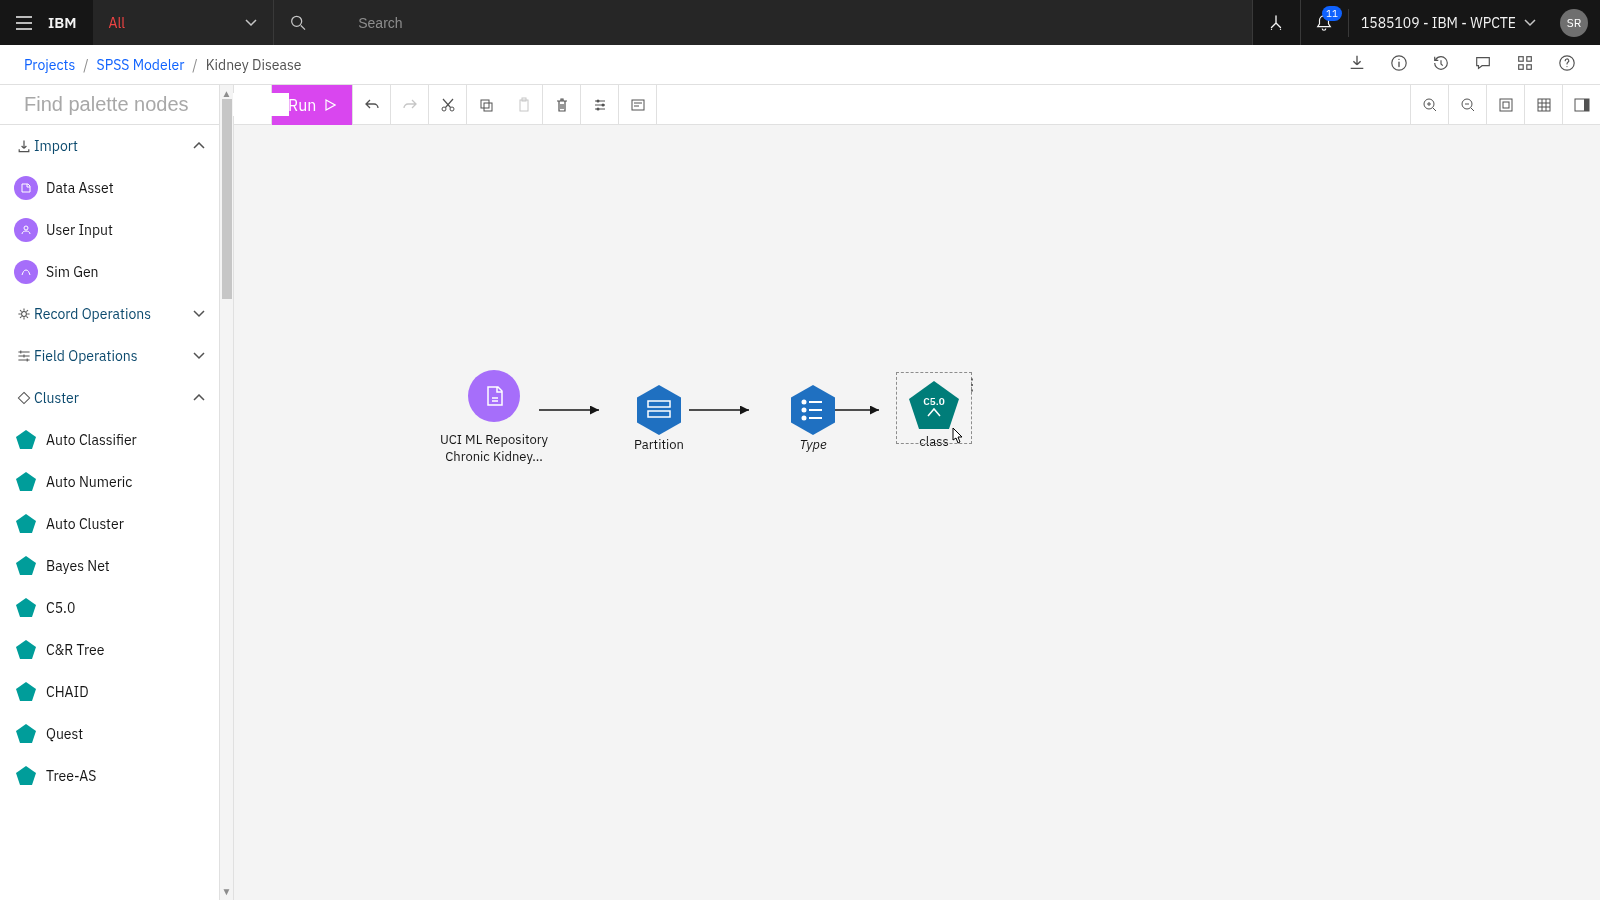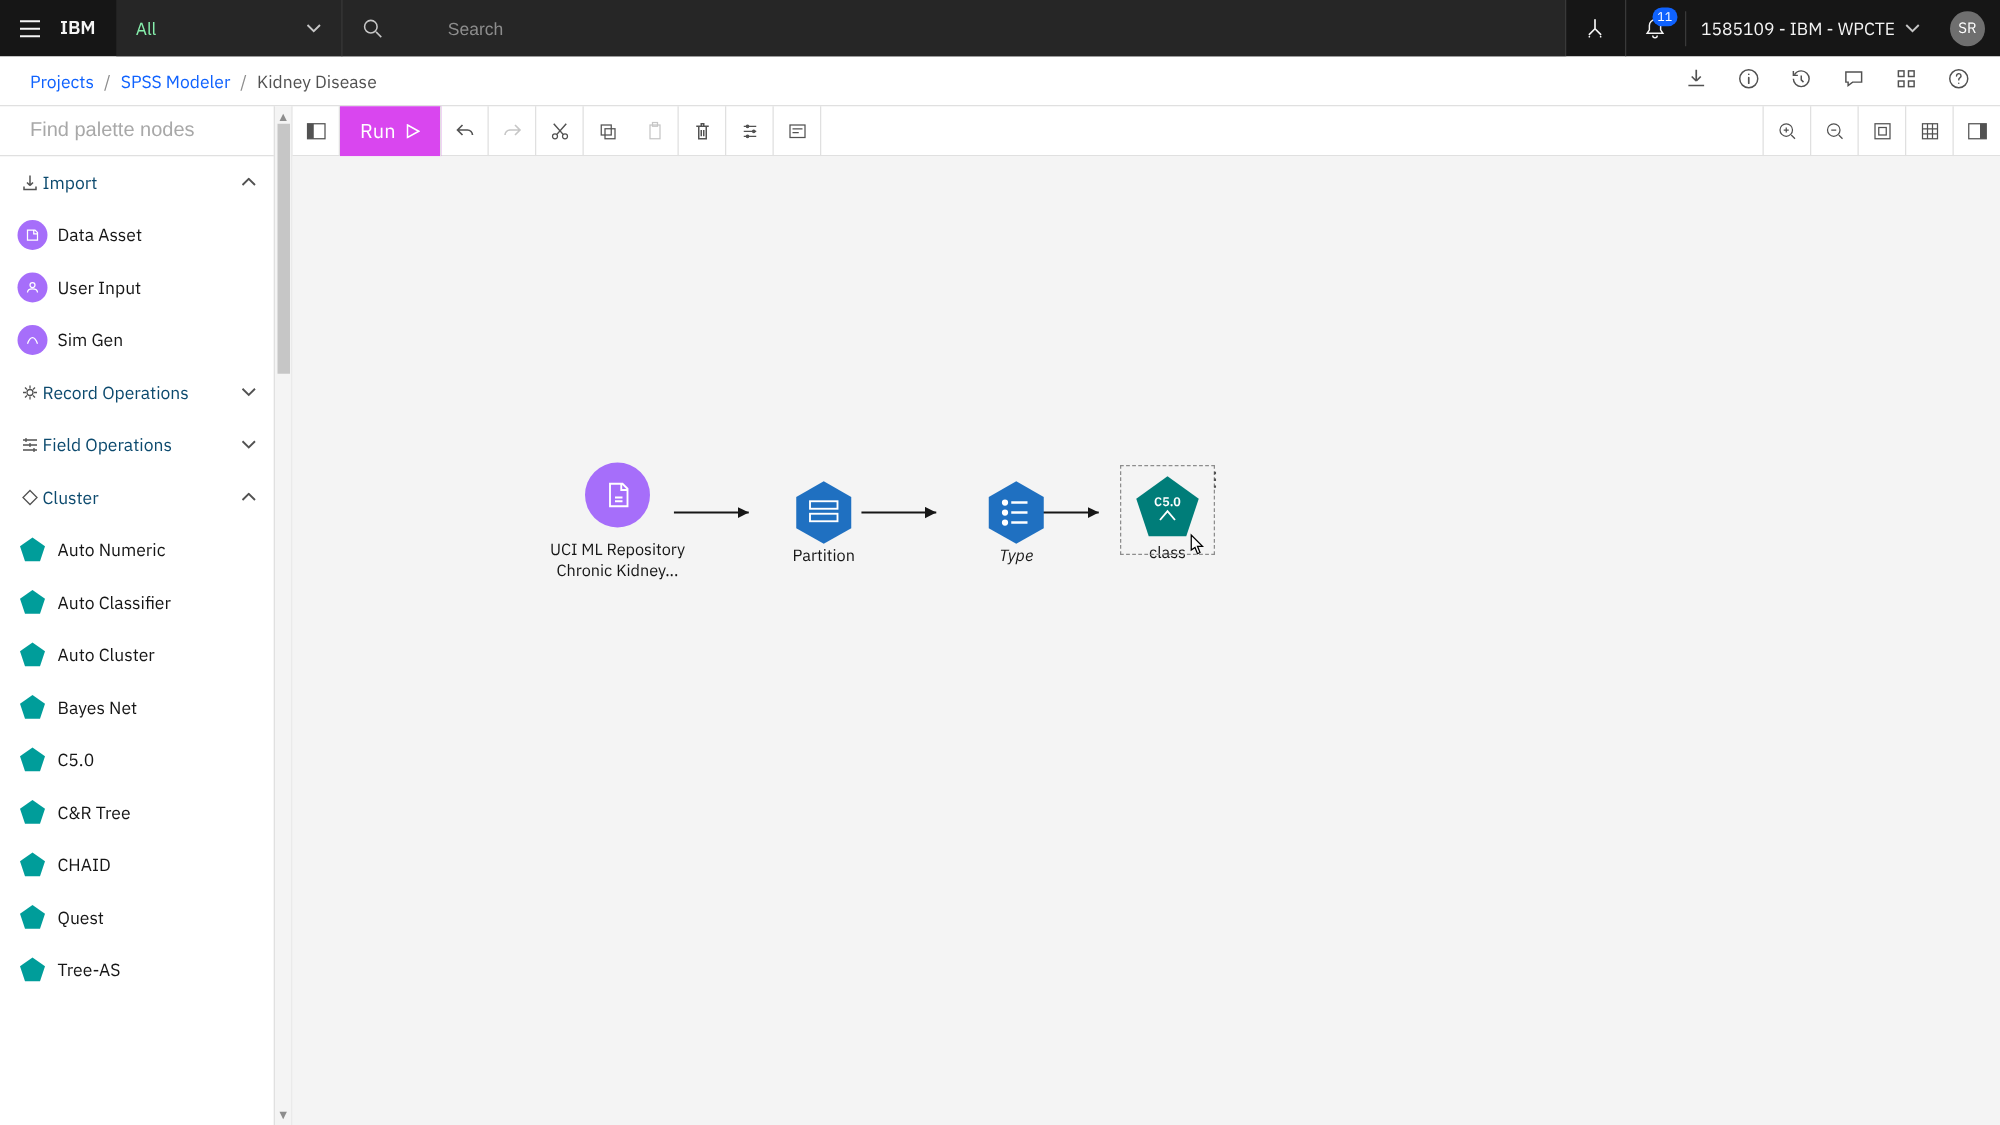--- a/index.html
+++ b/index.html
@@ -2,21 +2,21 @@
 <html><head>
 <meta charset="utf-8">
 <style>
 * { box-sizing: border-box; margin: 0; padding: 0; }
 body { font-family: "IBM Plex Sans", Arial, sans-serif; font-size: 14px; color: #161616; background: #fff; overflow: hidden; }
 
 
 .top-header { height: 45px; background: #161616; display: flex; align-items: center; color: #f4f4f4; }
 .hamburger { width: 48px; display: flex; align-items: center; justify-content: center; cursor: pointer; }
 .brand { font-weight: 600; font-size: 15px; padding: 0 16px 0 0; }
-.filter-dropdown { background: #262626; height: 45px; width: 180px; display: flex; align-items: center; justify-content: space-between; padding: 0 16px; cursor: pointer; color: #86efac; }
+.filter-dropdown { background: #262626; height: 45px; width: 180px; display: flex; align-items: center; justify-content: space-between; padding: 0 16px; cursor: pointer; color: #ef4444; }
 .search-box { flex: 1; background: #262626; height: 45px; display: flex; align-items: center; padding: 0 16px; border-left: 1px solid #393939; gap: 40px; }
 .search-box input { background: transparent; border: none; color: #c6c6c6; font-size: 14px; margin-left: 12px; outline: none; width: 100%; }
 .search-box input::placeholder { color: #8d8d8d; }
 .hdr-right { display: flex; align-items: center; height: 45px; }
 .hdr-btn { width: 48px; height: 45px; display: flex; align-items: center; justify-content: center; cursor: pointer; border-left: 1px solid #393939; position: relative; }
 .notif-badge { position: absolute; top: 6px; right: 6px; background: #0f62fe; color: #fff; font-size: 10px; border-radius: 8px; padding: 1px 4px; min-width: 16px; text-align: center; }
 .account-box { display: flex; align-items: center; padding: 0 12px; height: 28px; border-left: 1px solid #393939; cursor: pointer; gap: 8px; }
 .avatar { width: 28px; height: 28px; border-radius: 50%; background: #6f6f6f; color: #fff; display: flex; align-items: center; justify-content: center; font-size: 12px; margin: 0 12px; }
 
 
@@ -25,21 +25,21 @@
 .breadcrumbs a { color: #0f62fe; text-decoration: none; }
 .breadcrumbs .sep { color: #8d8d8d; margin: 0 8px; }
 .breadcrumbs .current { color: #525252; }
 .sub-actions { display: flex; gap: 24px; }
 .sub-actions .icn { cursor: pointer; color: #525252; }
 
 
 .body { display: flex; height: calc(100vh - 85px); }
 .palette { width: 234px; border-right: 1px solid #e0e0e0; display: flex; flex-direction: column; position: relative; }
 .palette-search { height: 40px; display: flex; align-items: center; padding: 0 12px; border-bottom: 1px solid #e0e0e0; gap: 12px; }
-.palette-search input { border: none; outline: none; font-size: 16px; flex: 1; }
+.palette-search input { border: none; outline: none; font-size: 20px; flex: 1; }
 .palette-search input::placeholder { color: #a8a8a8; }
 .palette-scroll { flex: 1; overflow-y: auto; position: relative; }
 .palette-section-hdr { height: 42px; display: flex; align-items: center; padding: 0 14px; gap: 0; cursor: pointer; color: #0c4a6e; }
 .palette-section-hdr .sec-title { flex: 1; }
 .palette-item { height: 42px; display: flex; align-items: center; padding: 0 14px; gap: 8px; cursor: pointer; }
 .pi-badge { width: 24px; height: 24px; border-radius: 50%; display: flex; align-items: center; justify-content: center; color: #fff; flex-shrink: 0; }
 .pi-badge.purple { background: #a66efa; }
 .pi-pentagon { width: 24px; height: 24px; position: relative; flex-shrink: 0; }
 .pi-pentagon svg { width: 24px; height: 24px; }
 .sec-icon { width: 20px; display: flex; align-items: center; justify-content: center; color: #525252; }
@@ -243,27 +243,27 @@
           </span>
         <span class="sec-title">Cluster</span>
         <svg class="chev" width="12" height="8" viewBox="0 0 12 8">
             <path d="M1 6l5-5 5 5" stroke="#525252" stroke-width="1.5" fill="none"></path>
           </svg>
       </div>
       <div class="palette-item">
         <span class="pi-pentagon"><svg viewBox="0 0 24 24">
               <path d="M12 2l10 7-4 12H6L2 9z" fill="#009d9a"></path>
             </svg></span>
+        <span>Auto Classifier</span>
+      </div>
+      <div class="palette-item">
+        <span class="pi-pentagon"><svg viewBox="0 0 24 24">
+              <path d="M12 2l10 7-4 12H6L2 9z" fill="#009d9a"></path>
+            </svg></span>
         <span>Auto Numeric</span>
-      </div>
-      <div class="palette-item">
-        <span class="pi-pentagon"><svg viewBox="0 0 24 24">
-              <path d="M12 2l10 7-4 12H6L2 9z" fill="#009d9a"></path>
-            </svg></span>
-        <span>Auto Classifier</span>
       </div>
       <div class="palette-item">
         <span class="pi-pentagon"><svg viewBox="0 0 24 24">
               <path d="M12 2l10 7-4 12H6L2 9z" fill="#009d9a"></path>
             </svg></span>
         <span>Auto Cluster</span>
       </div>
       <div class="palette-item">
         <span class="pi-pentagon"><svg viewBox="0 0 24 24">
               <path d="M12 2l10 7-4 12H6L2 9z" fill="#009d9a"></path>

